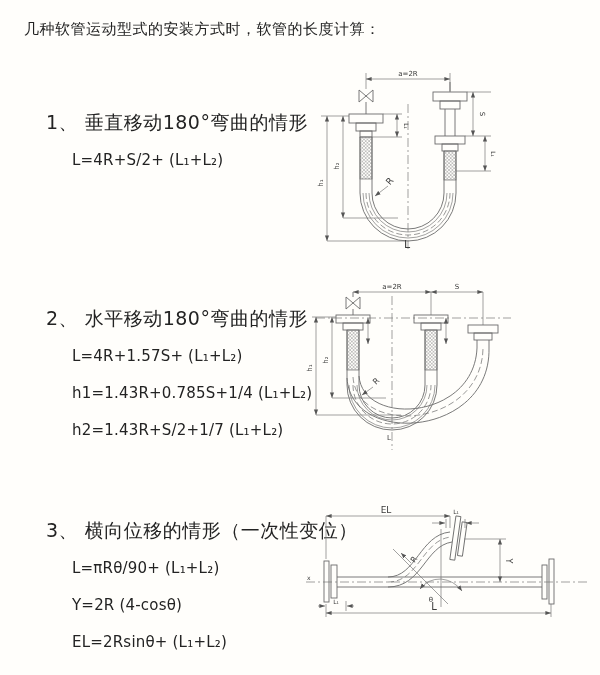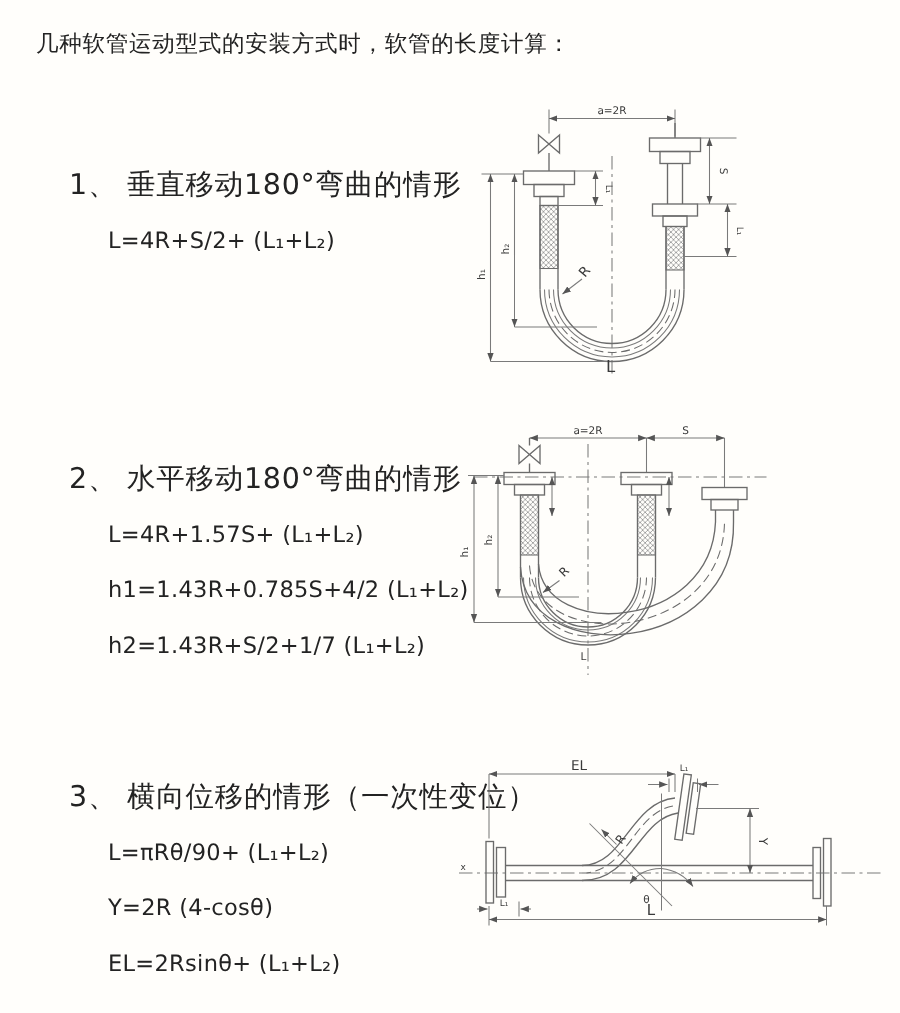--- a/index.html
+++ b/index.html
@@ -40,21 +40,21 @@
   <div class="heading">1、 垂直移动180°弯曲的情形</div>
   <div class="formulas">
     <div class="f">L=4R+S/2+ (L₁+L₂)</div>
   </div>
 </section>
 
 <section class="sec s2">
   <div class="heading">2、 水平移动180°弯曲的情形</div>
   <div class="formulas">
     <div class="f">L=4R+1.57S+ (L₁+L₂)</div>
-    <div class="f">h1=1.43R+0.785S+4/2 (L₁+L₂)</div>
+    <div class="f">h1=1.43R+0.785S+1/4 (L₁+L₂)</div>
     <div class="f">h2=1.43R+S/2+1/7 (L₁+L₂)</div>
   </div>
 </section>
 
 <section class="sec s3">
   <div class="heading">3、 横向位移的情形（一次性变位）</div>
   <div class="formulas">
     <div class="f">L=πRθ/90+ (L₁+L₂)</div>
     <div class="f">Y=2R (4-cosθ)</div>
     <div class="f">EL=2Rsinθ+ (L₁+L₂)</div>

